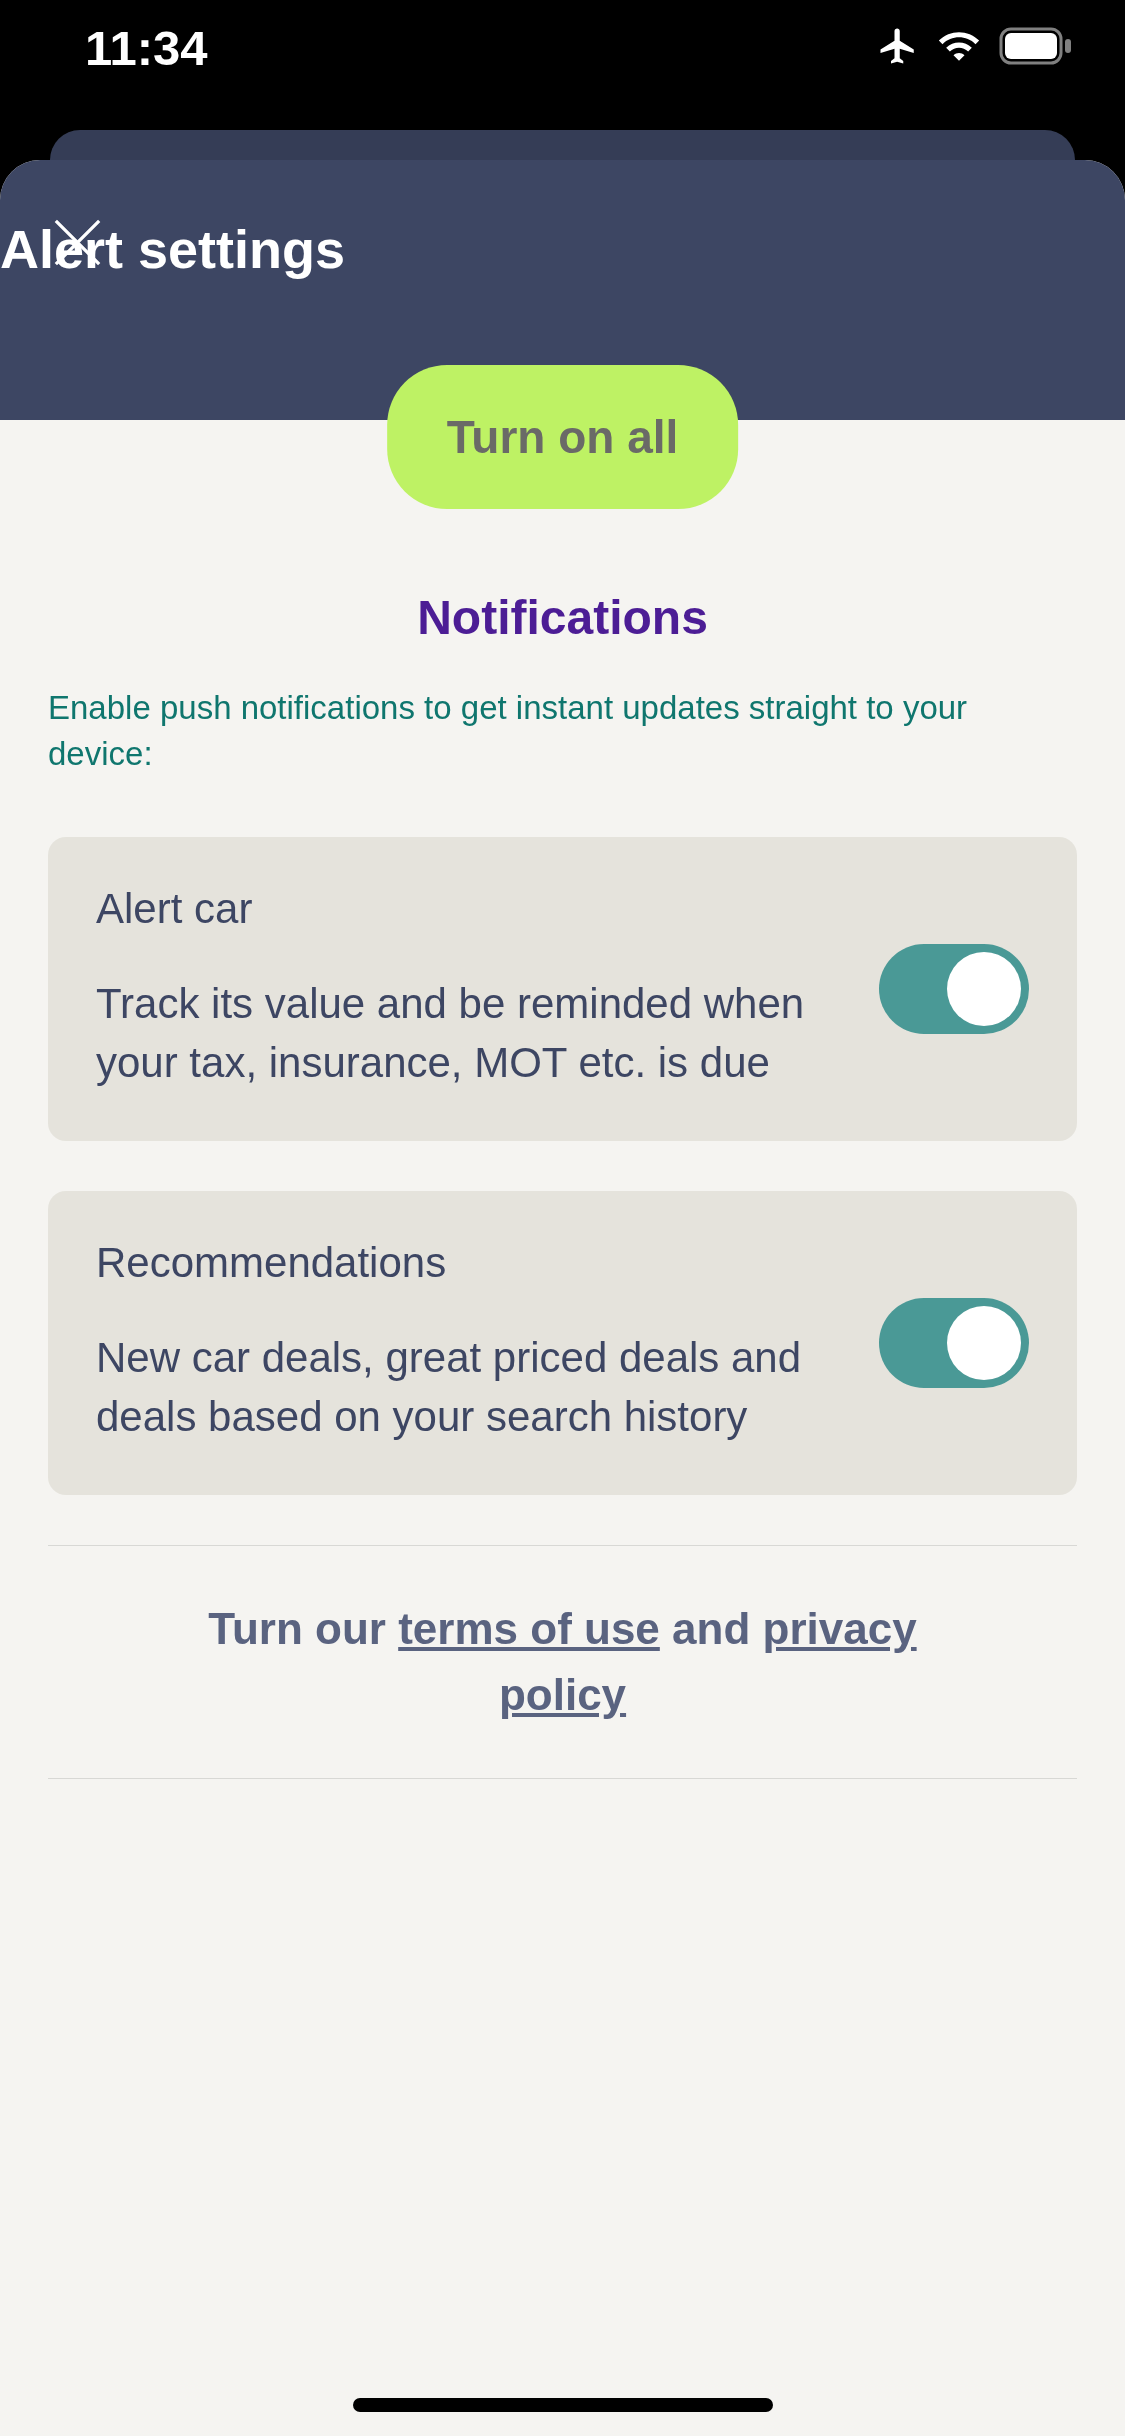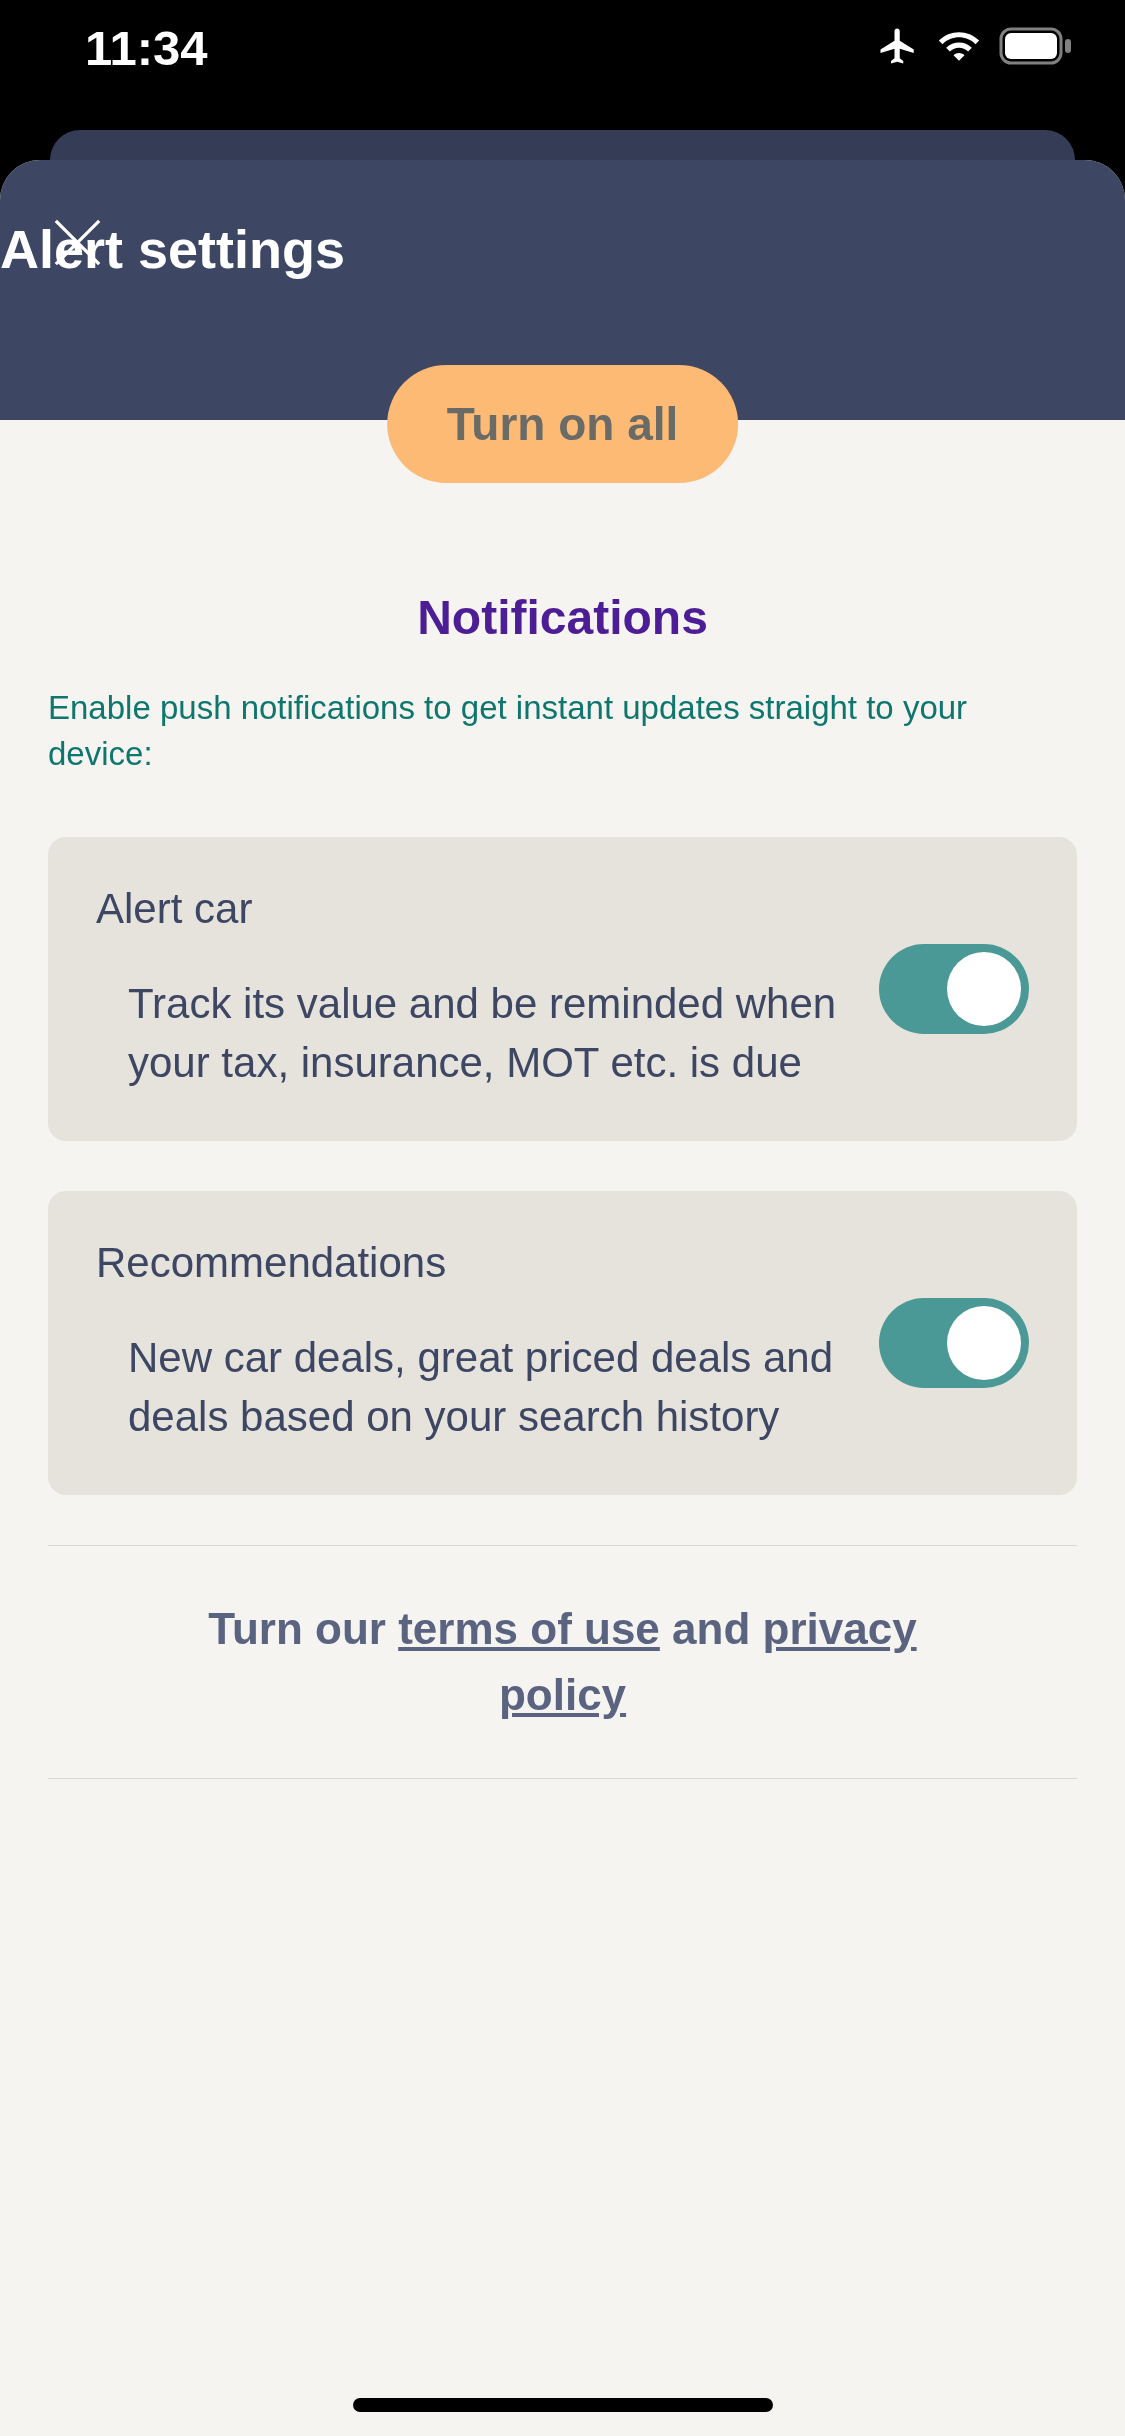--- a/index.html
+++ b/index.html
@@ -81,25 +81,25 @@
       color: #fff;
       font-size: 54px;
       font-weight: 700;
     }
     
     .turn-on-all {
       position: absolute;
       top: 205px;
       left: 50%;
       transform: translateX(-50%);
-      background: #fdba74;
+      background: #bef264;
       color: #6a6a67;
       font-size: 46px;
       font-weight: 700;
-      padding: 32px 60px;
+      padding: 45px 60px;
       border-radius: 60px;
       border: none;
       cursor: pointer;
     }
     
     .content {
       padding: 170px 48px 0;
     }
     
     .section-title {
@@ -136,21 +136,20 @@
       font-size: 42px;
       color: #3d4663;
       font-weight: 500;
       margin-bottom: 42px;
     }
     
     .card-body {
       font-size: 42px;
       color: #3d4663;
       line-height: 1.4;
-      margin-left: 32px;
     }
     
     .toggle {
       width: 150px;
       height: 90px;
       background: #4a9996;
       border-radius: 50px;
       position: relative;
       cursor: pointer;
       flex-shrink: 0;

